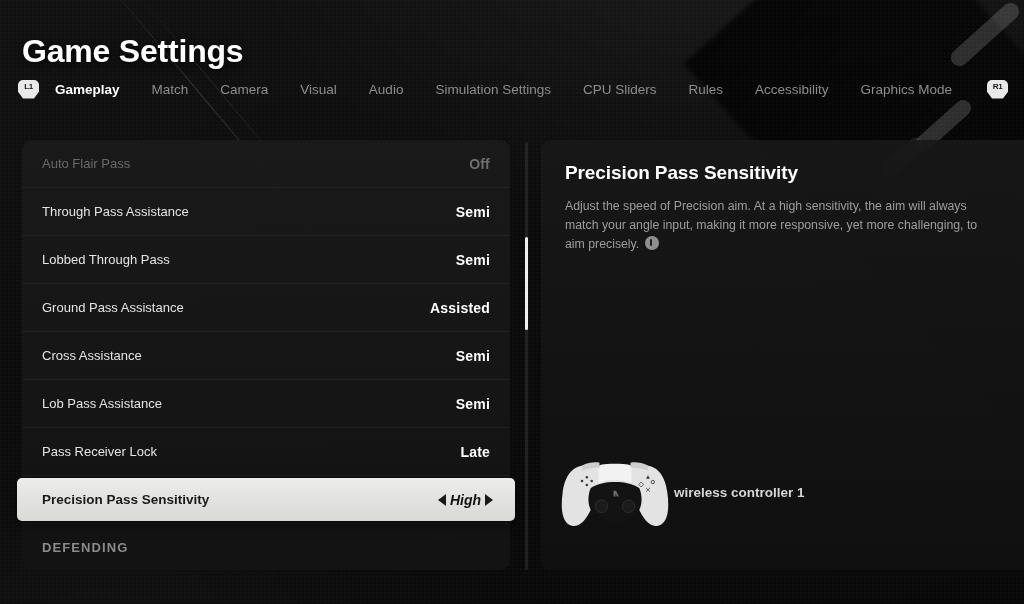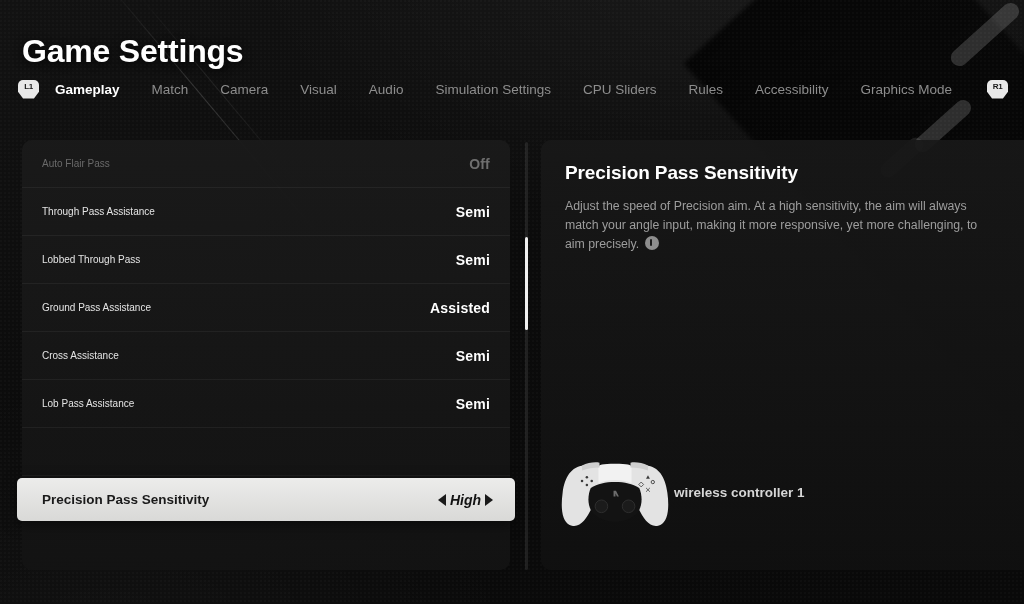--- a/index.html
+++ b/index.html
@@ -93,21 +93,21 @@
     overflow:hidden;
     z-index:2;
   }
   .row {
     position:relative; height:48px;
     display:flex; align-items:center; justify-content:space-between;
     padding:0 20px;
     border-bottom:1px solid rgba(255,255,255,.055);
   }
   .row:last-child { border-bottom:none; }
-  .row .label { font-size:10px; color:#e4e4e4; font-weight:normal; }
+  .row .label { font-size:13px; color:#e4e4e4; font-weight:normal; }
   .row .value { font-size:14px; color:#ffffff; font-weight:bold; letter-spacing:.2px; }
   .row.disabled .label { color:#6a6a6a; }
   .row.disabled .value { color:#6f6f6f; }
   .row.section {
     border-bottom:none; height:46px;
   }
   .row.section .label {
     font-size:13px; font-weight:bold; letter-spacing:1.1px; color:#8b8b8b;
   }
 
@@ -227,20 +227,24 @@
   </div>
   <div class="row">
     <span class="label">Cross Assistance</span>
     <span class="value">Semi</span>
   </div>
   <div class="row">
     <span class="label">Lob Pass Assistance</span>
     <span class="value">Semi</span>
   </div>
   <div class="row">
+    <span class="label">Pass Receiver Lock</span>
+    <span class="value">Late</span>
+  </div>
+  <div class="row">
     <span class="label"></span>
     <span class="value"></span>
   </div>
   <div class="row section">
     <span class="label">DEFENDING</span>
   </div>
 </div>
 
 <div id="selected-row">
   <span class="label">Precision Pass Sensitivity</span>

